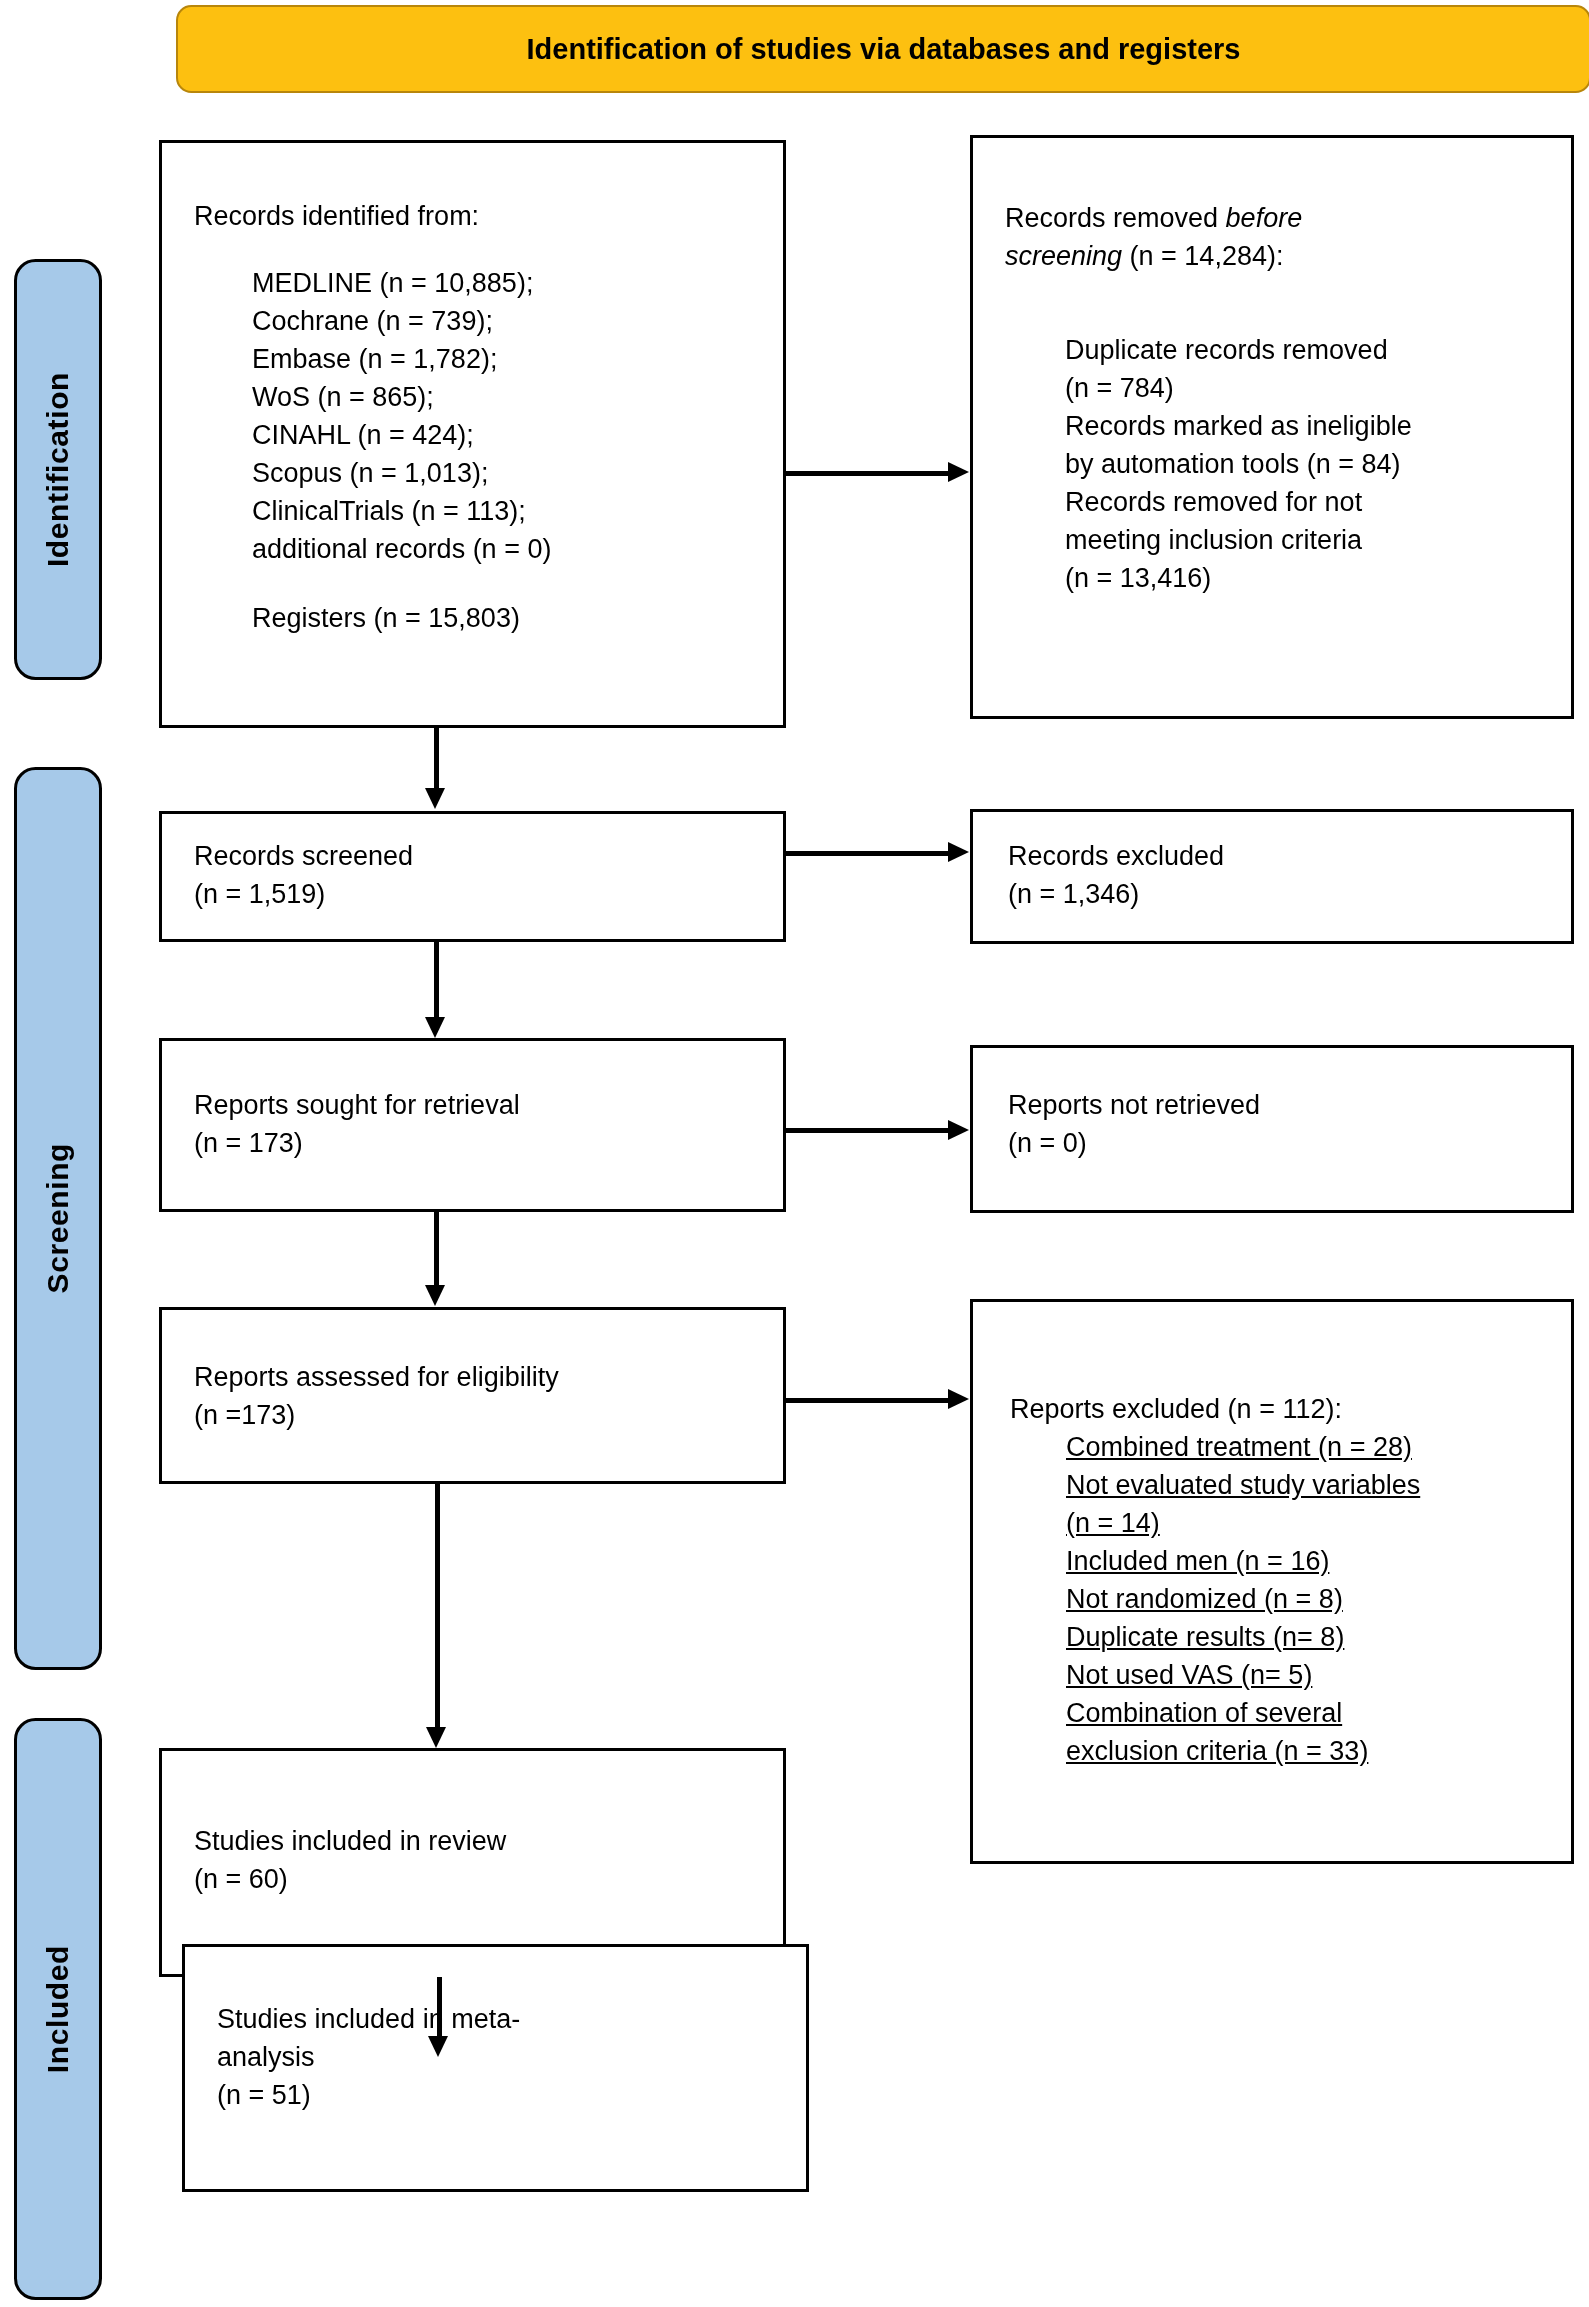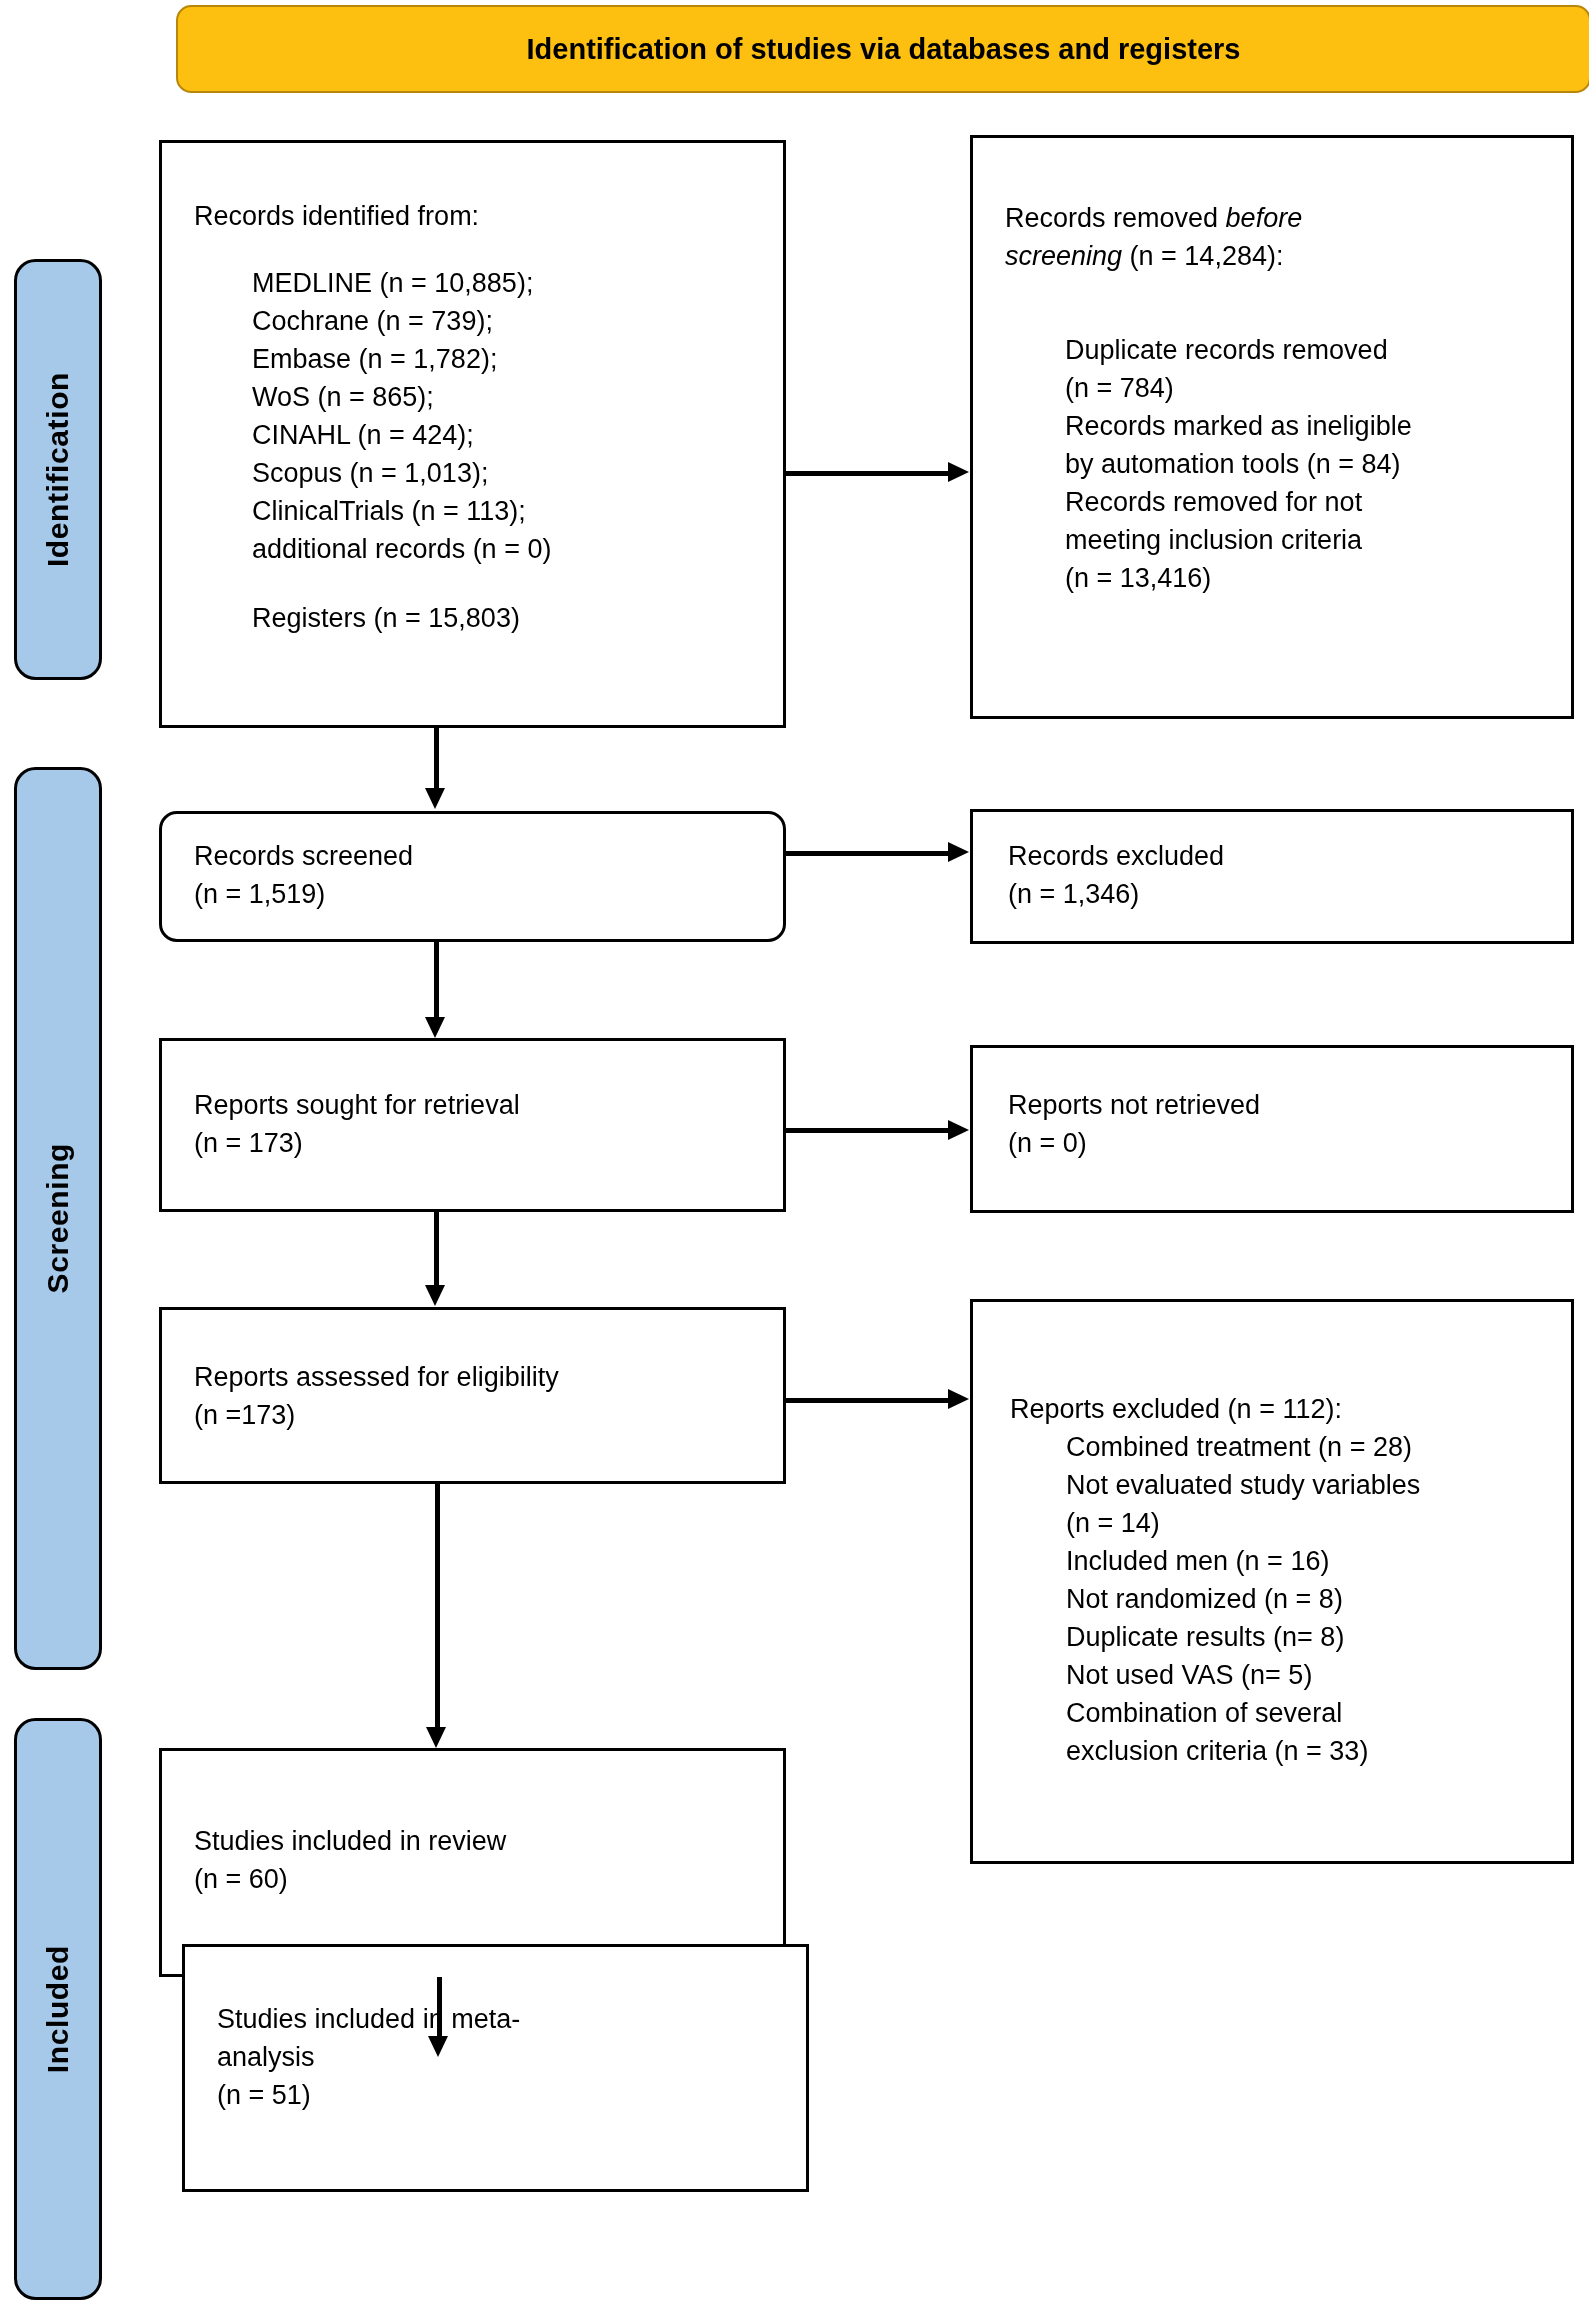--- a/index.html
+++ b/index.html
@@ -59,21 +59,21 @@
         <div class="tline">Embase (n = 1,782);</div>
         <div class="tline">WoS (n = 865);</div>
         <div class="tline">CINAHL (n = 424);</div>
         <div class="tline">Scopus (n = 1,013);</div>
         <div class="tline">ClinicalTrials (n = 113);</div>
         <div class="tline">additional records (n = 0)</div>
       </div>
     <div class="tline" style="margin:30.5px 0 0 58px;">Registers (n = 15,803)</div>
   </div>
 
-  <div class="box lcol" style="top:811px;height:131px;padding:23px 19px 0 32px;border-radius:18px;">
+  <div class="box lcol" style="top:811px;height:131px;padding:23px 19px 0 32px;">
     <div>
         <div class="tline">Records screened</div>
         <div class="tline">(n = 1,519)</div>
       </div>
   </div>
 
   <div class="box lcol" style="top:1038px;height:174px;padding:45px 19px 0 32px;">
     <div>
         <div class="tline">Reports sought for retrieval</div>
         <div class="tline">(n = 173)</div>
@@ -133,21 +133,21 @@
 
   <div class="box rcol" style="top:1045px;height:168px;padding:38px 19px 0 35px;">
     <div>
         <div class="tline">Reports not retrieved</div>
         <div class="tline">(n = 0)</div>
       </div>
   </div>
 
   <div class="box rcol" style="top:1299px;height:565px;padding:88px 22px 0 37px;">
     <div class="tline">Reports excluded (n = 112):</div>
-    <div class="items" style="margin:0 0 0 56px;">
+    <div class="items" style="margin:0 0 0 56px;text-decoration:underline;">
         <div class="item">
           <div class="tline">Combined treatment (n = 28)</div>
         </div>
         <div class="item">
           <div class="tline">Not evaluated study variables</div>
           <div class="tline">(n = 14)</div>
         </div>
         <div class="item">
           <div class="tline">Included men (n = 16)</div>
         </div>

